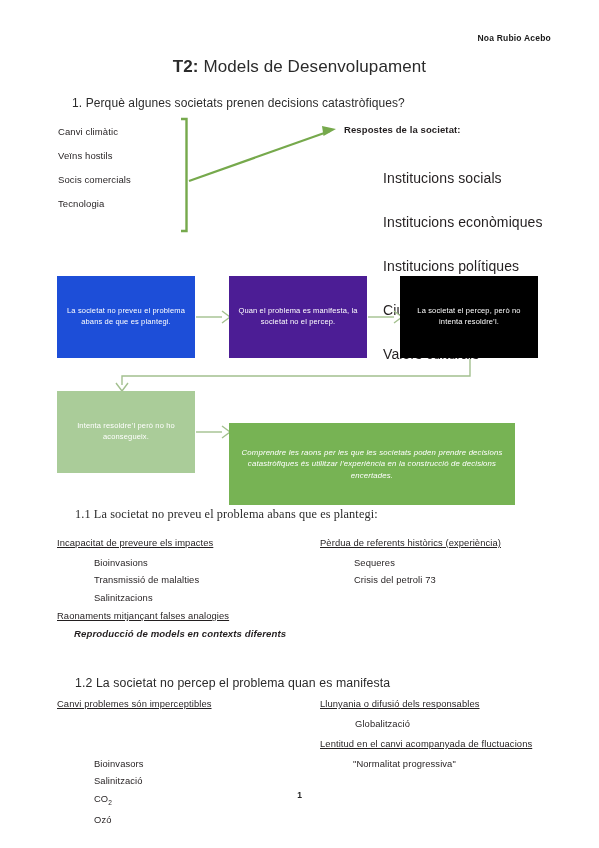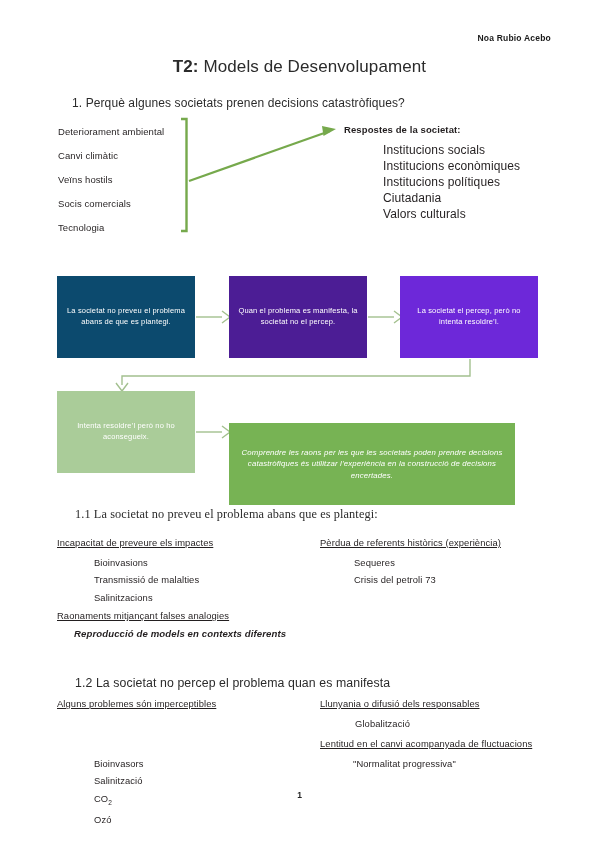--- a/index.html
+++ b/index.html
@@ -14,21 +14,21 @@
              font-size:17px;color:#2b2b2b;letter-spacing:.1px;}
   .doc-title b{font-weight:bold;}
 
   .h1{position:absolute;left:72px;top:96px;font-size:12px;color:#2b2b2b;letter-spacing:.1px;}
 
   .causes{position:absolute;left:58px;top:120px;}
   .causes div{font-size:9.5px;line-height:24px;letter-spacing:.1px;font-weight:500;}
 
   .resp-title{position:absolute;left:344px;top:124px;font-size:9.5px;font-weight:bold;letter-spacing:.1px;}
   .resp-list{position:absolute;left:383px;top:142px;}
-  .resp-list div{font-size:12px;line-height:16px;letter-spacing:.1px;}
+  .resp-list div{font-size:14px;line-height:16px;letter-spacing:.1px;margin-top:28px;}
 
   .bracket-svg{position:absolute;left:170px;top:112px;}
 
   
   .flow{position:absolute;left:50px;top:270px;width:500px;height:215px;}
   .fbox{position:absolute;display:flex;align-items:center;justify-content:center;
         text-align:center;color:#ffffff;font-size:7.5px;line-height:1.45;
         padding:0 8px;box-sizing:border-box;letter-spacing:.15px;}
   .fbox.b1{left:7px;top:6px;width:138px;height:82px;}
   .fbox.b2{left:179px;top:6px;width:138px;height:82px;}
@@ -55,21 +55,20 @@
 
   <div class="author">Noa Rubio Acebo</div>
 
   <div class="doc-title">
     <b>T2:</b><span> Models de Desenvolupament</span>
   </div>
 
   <div class="h1">1.  Perquè algunes societats prenen decisions catastròfiques?</div>
 
   <div class="causes">
-    <div>Deteriorament ambiental</div>
     <div>Canvi climàtic</div>
     <div>Veïns hostils</div>
     <div>Socis comercials</div>
     <div>Tecnologia</div>
   </div>
 
   <svg class="bracket-svg" width="200" height="130">
     <g fill="none" stroke="#76A94C" stroke-width="2.4">
       <path d="M 11 7 L 16.5 7 L 16.5 119 L 11 119"></path>
     </g>
@@ -95,23 +94,23 @@
         <line x1="318" y1="47" x2="344" y2="47"></line>
         <line x1="146" y1="162" x2="172" y2="162"></line>
         <path d="M 420 89 L 420 106 L 72 106 L 72 115"></path>
       </g>
       <polyline points="172,41 180,47 172,53" fill="none" stroke="#A3C08F" stroke-width="1.4"></polyline>
       <polyline points="344,41 352,47 344,53" fill="none" stroke="#A3C08F" stroke-width="1.4"></polyline>
       <polyline points="172,156 180,162 172,168" fill="none" stroke="#A3C08F" stroke-width="1.4"></polyline>
       <polyline points="66,113 72,121 78,113" fill="none" stroke="#A3C08F" stroke-width="1.4"></polyline>
     </svg>
 
-    <div class="fbox b1" style="background-color: #0c4a6e;">La societat no preveu el problema abans de que es plantegi.</div>
+    <div class="fbox b1" style="background-color: #1d4ed8;">La societat no preveu el problema abans de que es plantegi.</div>
     <div class="fbox b2" style="background-color: #4c1d95;">Quan el problema es manifesta, la societat no el percep.</div>
-    <div class="fbox b3" style="background-color: #6d28d9;">La societat el percep, però no intenta resoldre’l.</div>
+    <div class="fbox b3" style="background-color: #000000;">La societat el percep, però no intenta resoldre’l.</div>
     <div class="fbox b4" style="background-color: rgb(170, 204, 153);">Intenta resoldre’l però no ho aconsegueix.</div>
     <div class="fbox b5" style="background-color: rgb(119, 179, 84);">Comprendre les raons per les que les societats poden prendre decisions catastròfiques és utilitzar l’experiència en la construcció de decisions encertades.</div>
   </div>
 
   <div class="h2" style="left:75px;top:507px;font-family:Liberation Serif, serif;">1.1 La societat no preveu el problema abans que es plantegi:</div>
 
   <div class="ul-head" style="left:57px;top:537px;">Incapacitat de preveure els impactes</div>
   <div class="sub" style="left:94px;top:554px;">
     <div>Bioinvasions</div>
     <div>Transmissió de malalties</div>
@@ -122,21 +121,21 @@
   <div class="sub" style="left:354px;top:554px;">
     <div>Sequeres</div>
     <div>Crisis del petroli 73</div>
   </div>
 
   <div class="ul-head" style="left:57px;top:610px;">Raonaments mitjançant falses analogies</div>
   <div class="bold-item" style="left:74px;top:628px;font-style:italic;">Reproducció de models en contexts diferents</div>
 
   <div class="h2" style="left:75px;top:676px;">1.2 La societat no percep el problema quan es manifesta</div>
 
-  <div class="ul-head" style="left:57px;top:698px;">Alguns problemes són imperceptibles</div>
+  <div class="ul-head" style="left:57px;top:698px;">Canvi problemes són imperceptibles</div>
   <div class="sub" style="left:94px;top:715px;margin-top:40px;">
     <div>Bioinvasors</div>
     <div>Salinització</div>
     <div>CO<sub>2</sub></div>
     <div>Ozó</div>
   </div>
 
   <div class="ul-head" style="left:320px;top:698px;">Llunyania o difusió dels responsables</div>
   <div class="sub" style="left:355px;top:715px;">
     <div>Globalització</div>

